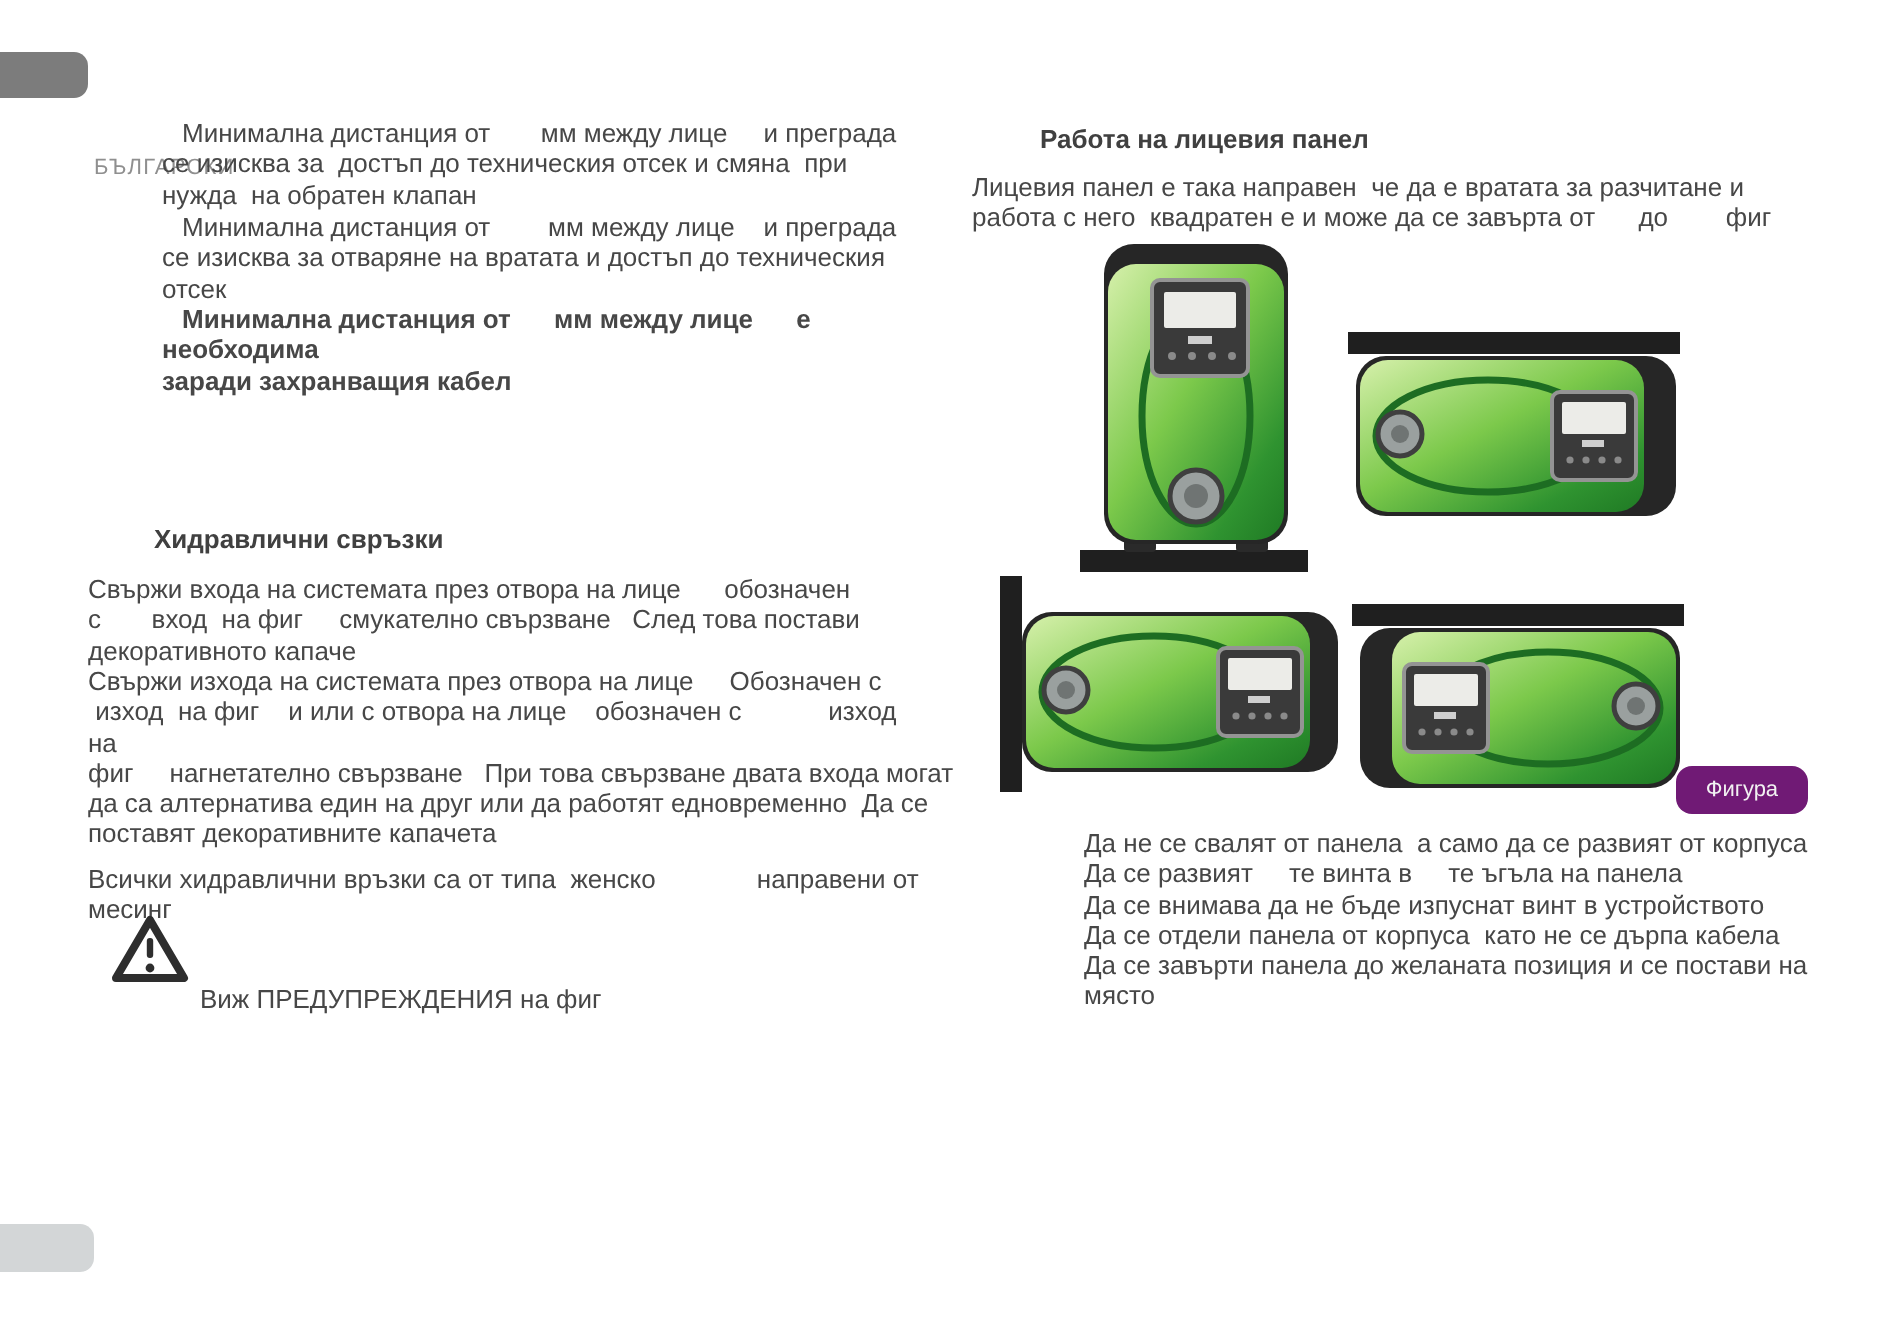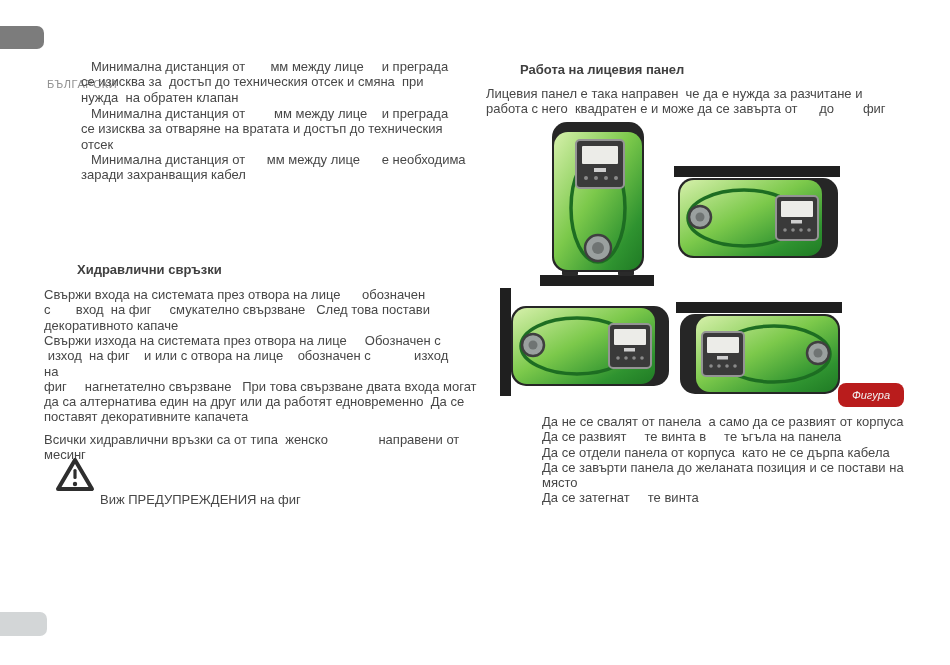--- a/index.html
+++ b/index.html
@@ -11,22 +11,22 @@
   .pre{white-space:pre-wrap;}
   .bold{font-weight:bold;color:#404040;}
   .indent1{text-indent:10px;}
   
   .lang-tab{position:absolute;left:0;top:26px;width:44px;height:23px;background:#7c7c7c;border-radius:0 7px 7px 0;}
   .lang-label{position:absolute;left:47px;top:31px;font-size:11px;letter-spacing:.6px;color:#8f8f8f;margin-top:47px;}
   
   .bottom-tab{position:absolute;left:0;top:612px;width:47px;height:24px;background:#d3d6d7;border-radius:0 7px 7px 0;}
   
   .fig-badge{
-    position:absolute;left:838px;top:383px;width:66px;height:24px;background:#b91c1c;
-    border-radius:8px;color:#f2f2f2;font-size:11px;font-style:italic;
+    position:absolute;left:838px;top:383px;width:66px;height:24px;background:#701a75;
+    border-radius:8px;color:#f2f2f2;font-size:11px;
     display:flex;align-items:center;justify-content:center;
   }
   .step{white-space:pre-wrap;}
   svg{display:block;}
   .abs{position:absolute;}
 </style>
 </head>
 <body>
 
 <div id="page">
@@ -35,21 +35,21 @@
   <div class="lang-label">БЪЛГАРСКИ</div>
 
   <div class="bottom-tab"></div>
 
   <div class="txt pre indent1" style="left:81px;top:59px;width:390px;">Минимална дистанция от       мм между лице     и преграда
 се изисква за  достъп до техническия отсек и смяна  при
 нужда  на обратен клапан</div>
   <div class="txt pre indent1" style="left:81px;top:106px;width:390px;">Минимална дистанция от        мм между лице    и преграда
 се изисква за отваряне на вратата и достъп до техническия
 отсек</div>
-  <div class="txt pre indent1" style="left:81px;top:152px;width:395px;">Минимална дистанция от      мм между лице      е необходима
+  <div class="txt pre indent1" style="left:81px;top:152px;width:395px;font-weight:bold;">Минимална дистанция от      мм между лице      е необходима
 заради захранващия кабел</div>
 
 
   <div class="txt bold" style="left:77px;top:262px;">Хидравлични свръзки</div>
 
   <div class="txt pre" style="left:44px;top:287px;width:435px;">Свържи входа на системата през отвора на лице      обозначен
 с       вход  на фиг     смукателно свързване   След това постави
 декоративното капаче</div>
   <div class="txt pre" style="left:44px;top:333px;width:435px;">Свържи изхода на системата през отвора на лице     Обозначен с
  изход  на фиг    и или с отвора на лице    обозначен с            изход      на
@@ -62,21 +62,21 @@
   <div class="abs" style="left:55px;top:456px;width:40px;height:38px;">
     <svg width="40" height="38" viewBox="0 0 40 38">
       <path d="M20 4 L37 33 L3 33 Z" fill="none" stroke="#2e2e2e" stroke-width="4" stroke-linejoin="round"></path>
       <rect x="18.4" y="13" width="3.2" height="10" rx="1.5" fill="#2e2e2e"></rect>
       <circle cx="20" cy="28" r="2.2" fill="#2e2e2e"></circle>
     </svg>
   </div>
   <div class="txt" style="left:100px;top:492px;text-align:center;">Виж ПРЕДУПРЕЖДЕНИЯ на фиг</div>
 
   <div class="txt bold" style="left:520px;top:62px;">Работа на лицевия панел</div>
-  <div class="txt pre" style="left:486px;top:86px;width:420px;">Лицевия панел е така направен  че да е нужда за разчитане и
+  <div class="txt pre" style="left:486px;top:86px;width:420px;">Лицевия панел е така направен  че да е вратата за разчитане и
 работа с него  квадратен е и може да се завърта от      до        фиг</div>
 
   <div class="abs" style="left:538px;top:120px;">
     <svg width="118" height="166" viewBox="0 0 118 166">
       <defs>
         <linearGradient id="g1" x1="0" y1="0" x2="1" y2="1">
           <stop offset="0" stop-color="#d6f0ab"></stop>
             <stop offset="0.45" stop-color="#7cc94b"></stop>
           <stop offset="0.8" stop-color="#2f9330"></stop>
             <stop offset="1" stop-color="#1f7a24"></stop>
@@ -192,19 +192,19 @@
         <circle cx="144" cy="55" r="4.5" fill="#6f7473"></circle>
       </g>
     </svg>
   </div>
 
   <div class="fig-badge">Фигура</div>
 
   <div class="txt" style="left:542px;top:414px;width:400px;">
     <div class="step">Да не се свалят от панела  а само да се развият от корпуса</div>
     <div class="step">Да се развият     те винта в     те ъгъла на панела</div>
+    <div class="step">Да се внимава да не бъде изпуснат винт в устройството</div>
     <div class="step">Да се отдели панела от корпуса  като не се дърпа кабела</div>
     <div class="step">Да се завърти панела до желаната позиция и се постави на
 място</div>
-    <div class="step">Да се затегнат     те винта</div>
   </div>
 
 </div>
 
 </body></html>

